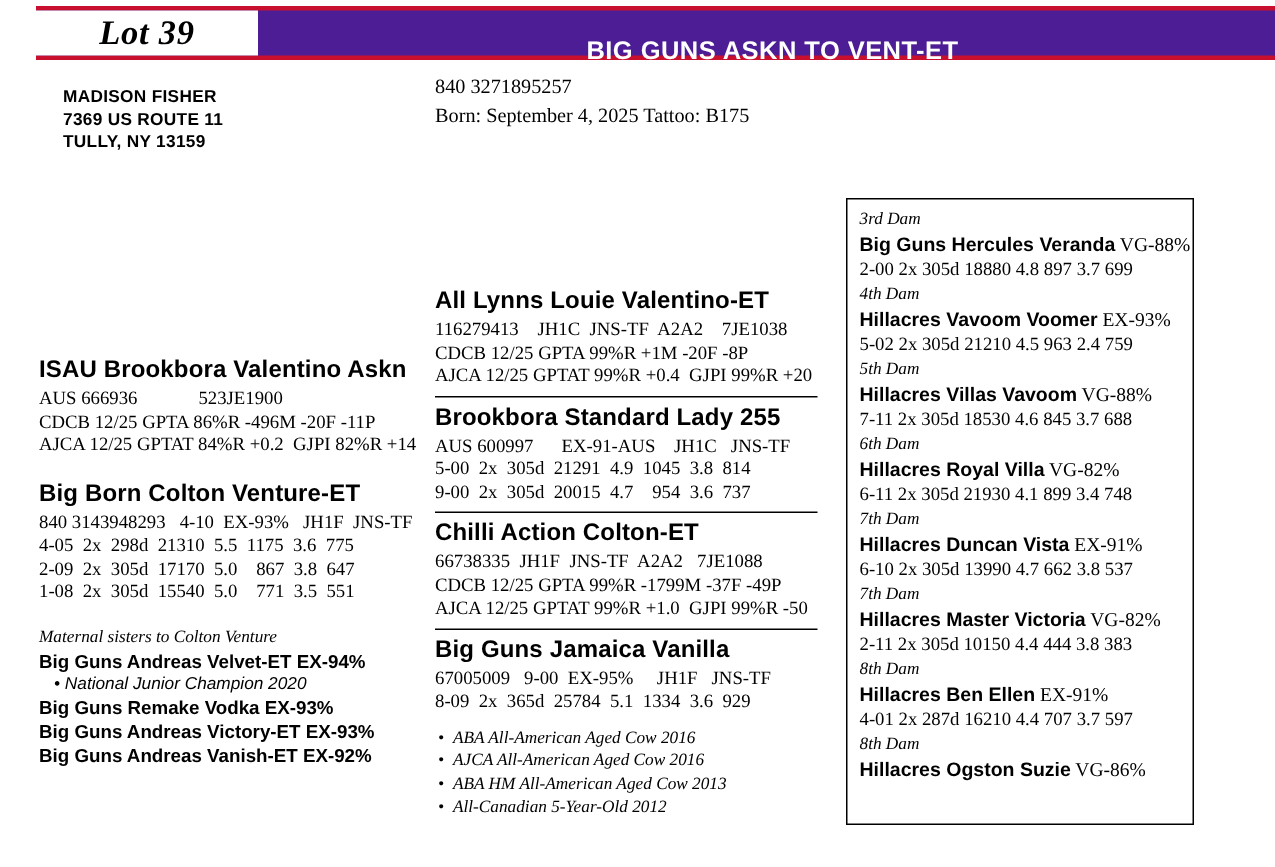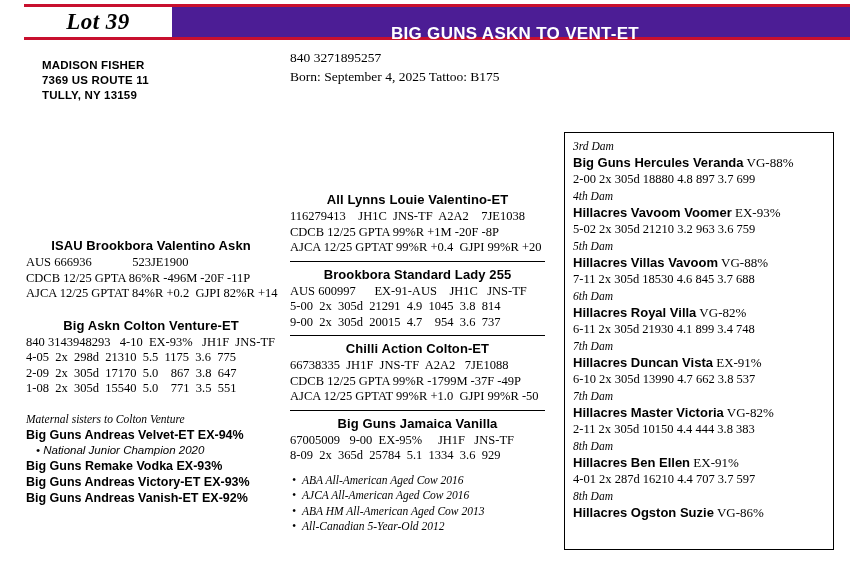--- a/index.html
+++ b/index.html
@@ -97,24 +97,23 @@
   .col2 {
     position: absolute;
     left: 290px;
     top: 192px;
     width: 255px;
   }
 
   .animal-name {
     font-family: "Liberation Sans", sans-serif;
     font-weight: bold;
-    font-size: 13px;
+    font-size: 16px;
     margin-bottom: 2px;
     letter-spacing: 0.1px;
-    text-align: center;
   }
   .detail {
     font-family: "Liberation Serif", serif;
     font-size: 12.5px;
     line-height: 15.5px;
     white-space: pre;
   }
   .block-sep {
     height: 1px;
     background: #000;
@@ -154,21 +153,21 @@
     position: absolute;
     left: 2px;
     top: 0;
   }
 
   
   .damsbox {
     position: absolute;
     left: 564px;
     top: 132px;
-    width: 270px;
+    width: 232px;
     height: 418px;
     border: 1.2px solid #000;
     box-sizing: border-box;
     padding: 6px 0 0 8px;
   }
   .dam-label {
     font-family: "Liberation Serif", serif;
     font-style: italic;
     font-size: 11.5px;
     line-height: 15px;
@@ -217,21 +216,21 @@
   <div>
     <div class="animal-name">ISAU Brookbora Valentino Askn</div>
     <div class="detail">AUS 666936             523JE1900</div>
     <div class="detail">CDCB 12/25 GPTA 86%R -496M -20F -11P</div>
     <div class="detail">AJCA 12/25 GPTAT 84%R +0.2  GJPI 82%R +14</div>
   </div>
 
   <div class="gap-lg"></div>
 
   <div>
-    <div class="animal-name">Big Askn Colton Venture-ET</div>
+    <div class="animal-name">Big Born Colton Venture-ET</div>
     <div class="detail">840 3143948293   4-10  EX-93%   JH1F  JNS-TF</div>
     <div class="detail">4-05  2x  298d  21310  5.5  1175  3.6  775</div>
     <div class="detail">2-09  2x  305d  17170  5.0    867  3.8  647</div>
     <div class="detail">1-08  2x  305d  15540  5.0    771  3.5  551</div>
   </div>
 
   <div class="gap-lg"></div>
 
   <div>
     <div class="mat-head">Maternal sisters to Colton Venture</div>
@@ -294,21 +293,21 @@
 
   <div class="dam-group">
     <div class="dam-label">3rd Dam</div>
     <div class="dam-name"><span>Big Guns Hercules Veranda</span><span class="suffix"> VG-88%</span></div>
     <div class="dam-detail">2-00  2x  305d  18880  4.8  897  3.7  699</div>
   </div>
 
   <div class="dam-group">
     <div class="dam-label">4th Dam</div>
     <div class="dam-name"><span>Hillacres Vavoom Voomer</span><span class="suffix"> EX-93%</span></div>
-    <div class="dam-detail">5-02  2x  305d  21210  3.2  963  3.6  759</div>
+    <div class="dam-detail">5-02  2x  305d  21210  4.5  963  2.4  759</div>
   </div>
 
   <div class="dam-group">
     <div class="dam-label">5th Dam</div>
     <div class="dam-name"><span>Hillacres Villas Vavoom</span><span class="suffix"> VG-88%</span></div>
     <div class="dam-detail">7-11  2x  305d  18530  4.6  845  3.7  688</div>
   </div>
 
   <div class="dam-group">
     <div class="dam-label">6th Dam</div>

